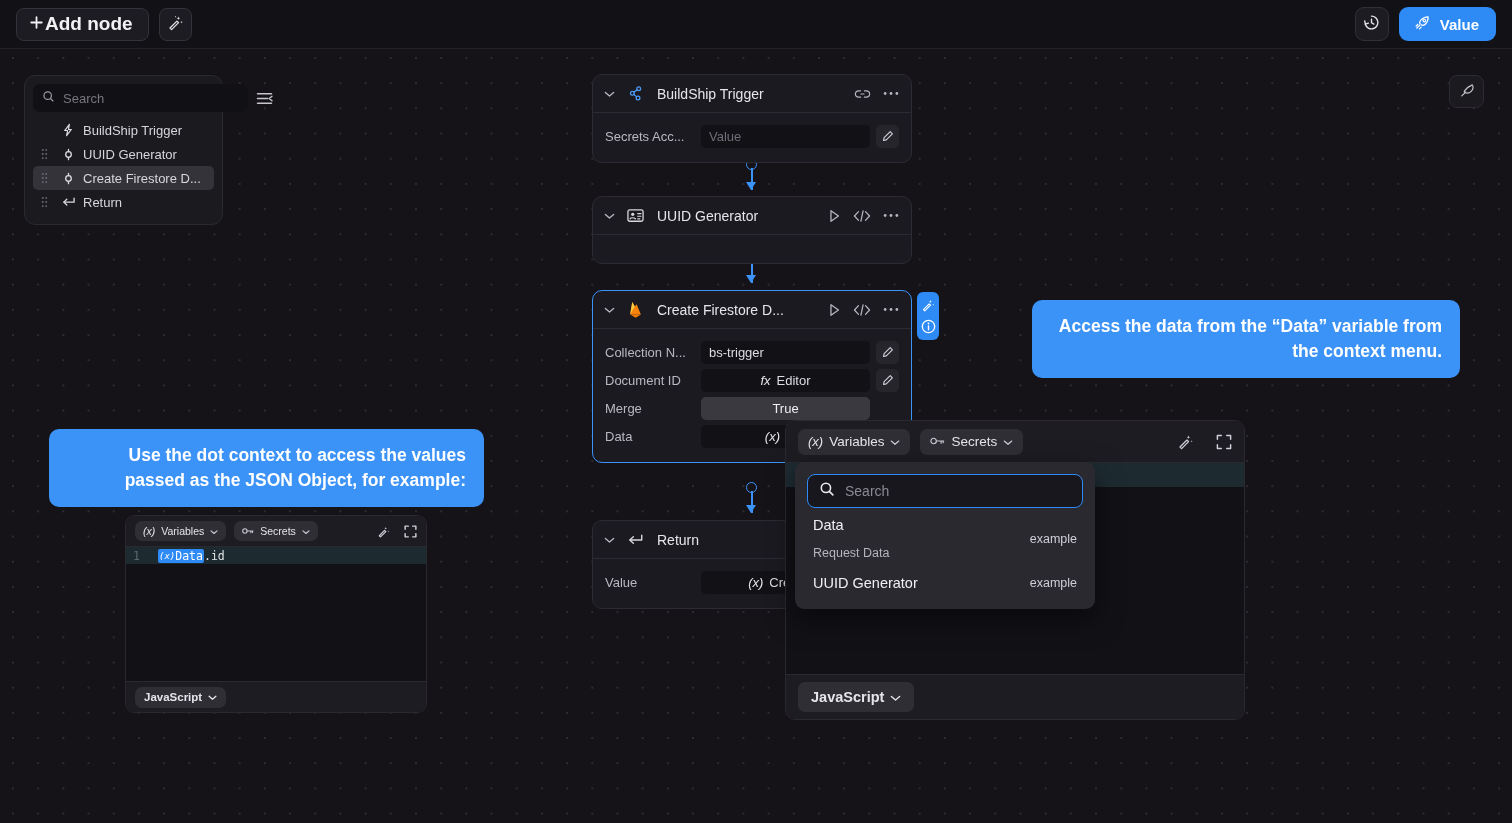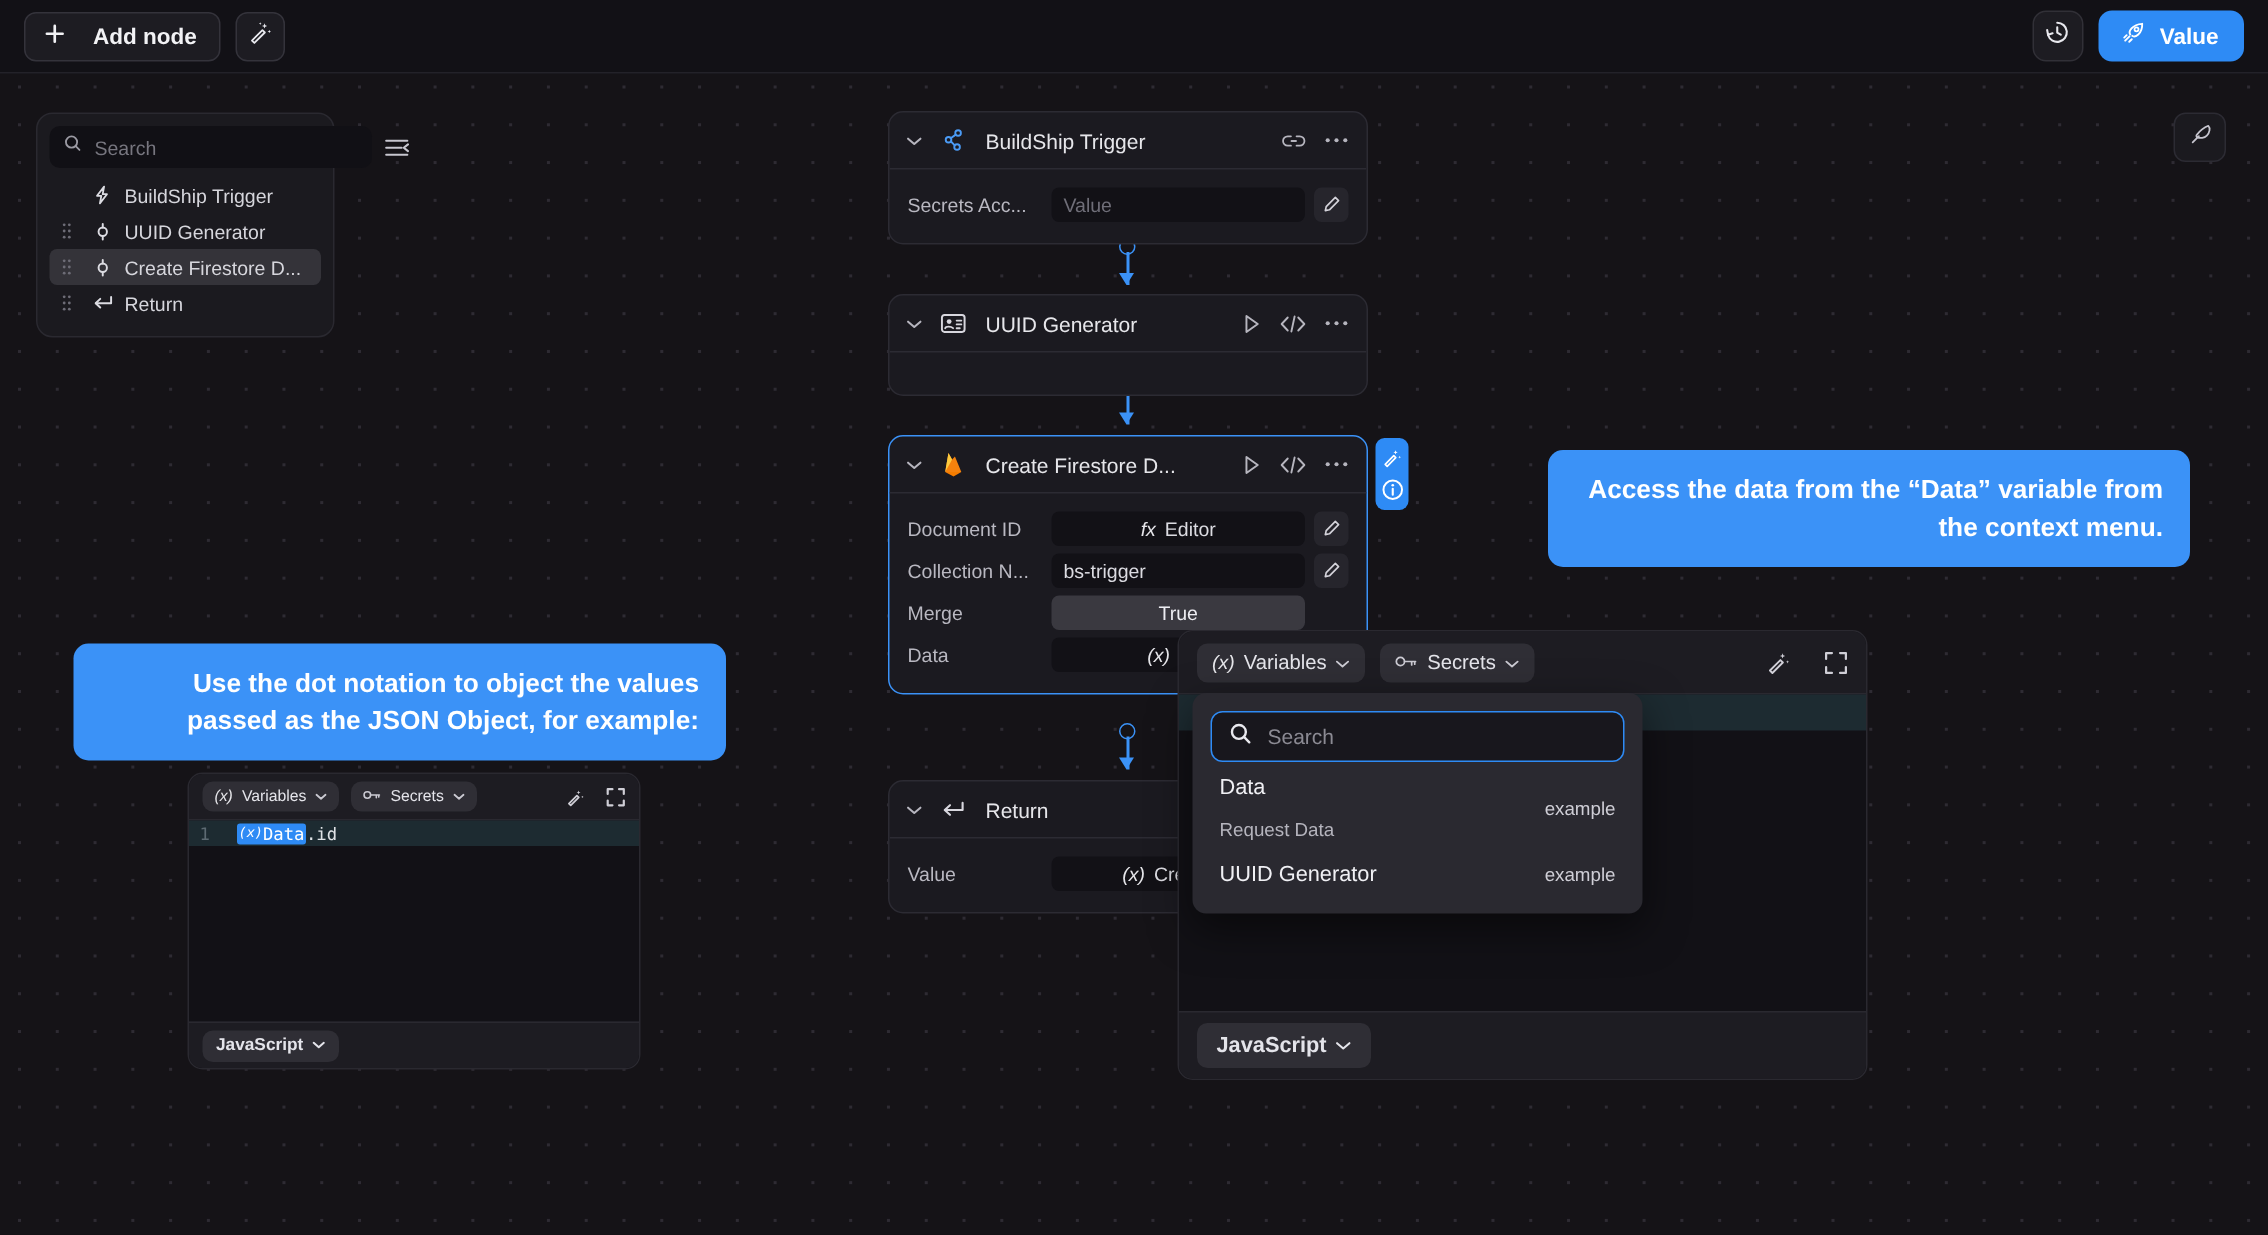--- a/index.html
+++ b/index.html
@@ -26,24 +26,24 @@
   
   .topbar {
     position: absolute; left: 0; top: 0; width: 1512px; height: 49px;
     background: #121116; border-bottom: 1px solid #232229;
     display: flex; align-items: center; padding: 0 16px;
   }
   .topbar-left { display: flex; align-items: center; gap: 10px; }
   .topbar-right { margin-left: auto; display: flex; align-items: center; gap: 10px; }
 
   .btn-addnode {
-    display: flex; align-items: center; gap: 18px;
+    display: flex; align-items: center; gap: 1px;
     height: 33px; padding: 0 15px 0 12px;
     background: #1d1c22; border: 1px solid #34333b; border-radius: 8px;
-    color: #f2f2f5; font-size: 15px; font-weight: 600; cursor: pointer;
+    color: #f2f2f5; font-size: 19px; font-weight: 600; cursor: pointer;
   }
   .btn-icon-sq {
     width: 33px; height: 33px; display: flex; align-items: center; justify-content: center;
     background: #1d1c22; border: 1px solid #34333b; border-radius: 8px; cursor: pointer;
   }
   .btn-history {
     width: 34px; height: 34px; display: flex; align-items: center; justify-content: center;
     background: #1d1c22; border: 1px solid #313037; border-radius: 9px; cursor: pointer;
   }
   .btn-ship {
@@ -505,35 +505,35 @@
                 <circle cx="15.6" cy="2.5" r="1.55"></circle>
               </g>
             </svg>
         </span>
       </span>
     </div>
     <div class="node-body">
 
 
       <div class="field-row">
+        <span class="field-label">Collection N...</span>
+        <span class="field-ctl">bs-trigger</span>
+        <span class="field-pen">
+          <svg width="12" height="12" viewBox="0 0 14 14">
+              <path d="M9.6 1.9l2.5 2.5-7.1 7.1-3.2.7.7-3.2z" fill="none" stroke="#d4d3da" stroke-width="1.3" stroke-linejoin="round"></path>
+            </svg>
+        </span>
+      </div>
+
+      <div class="field-row">
         <span class="field-label">Document ID</span>
         <span class="field-ctl center">
           <span class="varchip">fx</span>
           <span>Editor</span>
         </span>
-        <span class="field-pen">
-          <svg width="12" height="12" viewBox="0 0 14 14">
-              <path d="M9.6 1.9l2.5 2.5-7.1 7.1-3.2.7.7-3.2z" fill="none" stroke="#d4d3da" stroke-width="1.3" stroke-linejoin="round"></path>
-            </svg>
-        </span>
-      </div>
-
-      <div class="field-row">
-        <span class="field-label">Collection N...</span>
-        <span class="field-ctl">bs-trigger</span>
         <span class="field-pen">
           <svg width="12" height="12" viewBox="0 0 14 14">
               <path d="M9.6 1.9l2.5 2.5-7.1 7.1-3.2.7.7-3.2z" fill="none" stroke="#d4d3da" stroke-width="1.3" stroke-linejoin="round"></path>
             </svg>
         </span>
       </div>
 
       <div class="field-row">
         <span class="field-label">Merge</span>
         <span class="field-ctl btnlike">True</span>
@@ -737,16 +737,16 @@
         <span>JavaScript</span>
         <span>
           <svg width="9" height="7" viewBox="0 0 12 8">
               <path d="M1.5 2.3L6 6.2l4.5-3.9" fill="none" stroke="#e4e4ea" stroke-width="1.8" stroke-linecap="round" stroke-linejoin="round"></path>
             </svg>
         </span>
       </div>
     </div>
   </div>
 
-  <div class="callout" style="left:49px; top:429px; width:435px;">Use the dot notation to object the values passed as the JSON Object, for example:</div>
+  <div class="callout" style="left:49px; top:429px; width:435px;">Use the dot context to access the values passed as the JSON Object, for example:</div>
   <div class="callout" style="left:1032px; top:300px; width:428px;">Access the data from the “Data” variable from the context menu.</div>
 
 </div>
 
 </body></html>

